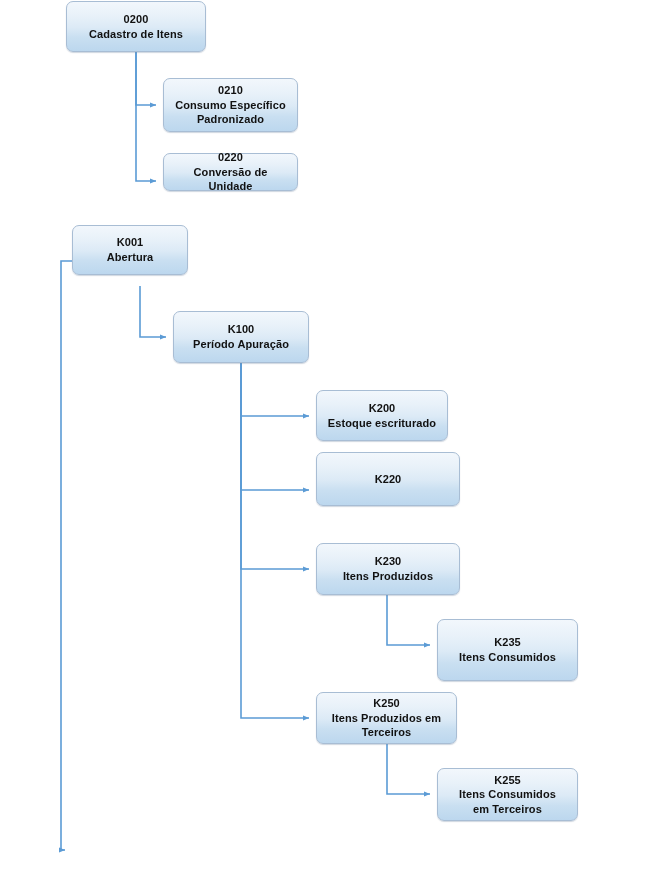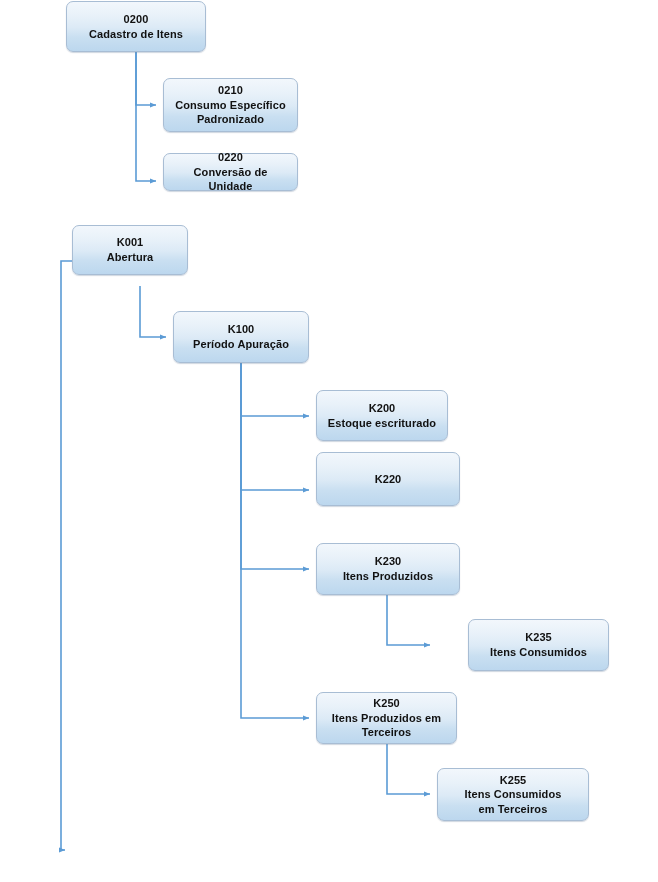--- a/index.html
+++ b/index.html
@@ -121,31 +121,31 @@
 
   <div class="node" style="left:316px; top:452px; width:144px; height:54px;">
     <span class="code">K220</span>
   </div>
 
   <div class="node" style="left:316px; top:543px; width:144px; height:52px;">
     <span class="code">K230</span>
     <span class="label">Itens Produzidos</span>
   </div>
 
-  <div class="node" style="left:437px; top:619px; width:141px; height:52px;margin-left:31px;">
+  <div class="node" style="left:437px; top:619px; width:141px; height:62px;">
     <span class="code">K235</span>
     <span class="label">Itens Consumidos</span>
   </div>
 
   <div class="node" style="left:316px; top:692px; width:141px; height:52px;">
     <span class="code">K250</span>
     <span class="label">Itens Produzidos em
 Terceiros</span>
   </div>
 
-  <div class="node" style="left:437px; top:768px; width:152px; height:53px;">
+  <div class="node" style="left:437px; top:768px; width:141px; height:53px;">
     <span class="code">K255</span>
     <span class="label">Itens Consumidos
 em Terceiros</span>
   </div>
 
 
 </div>
 
 </body></html>

